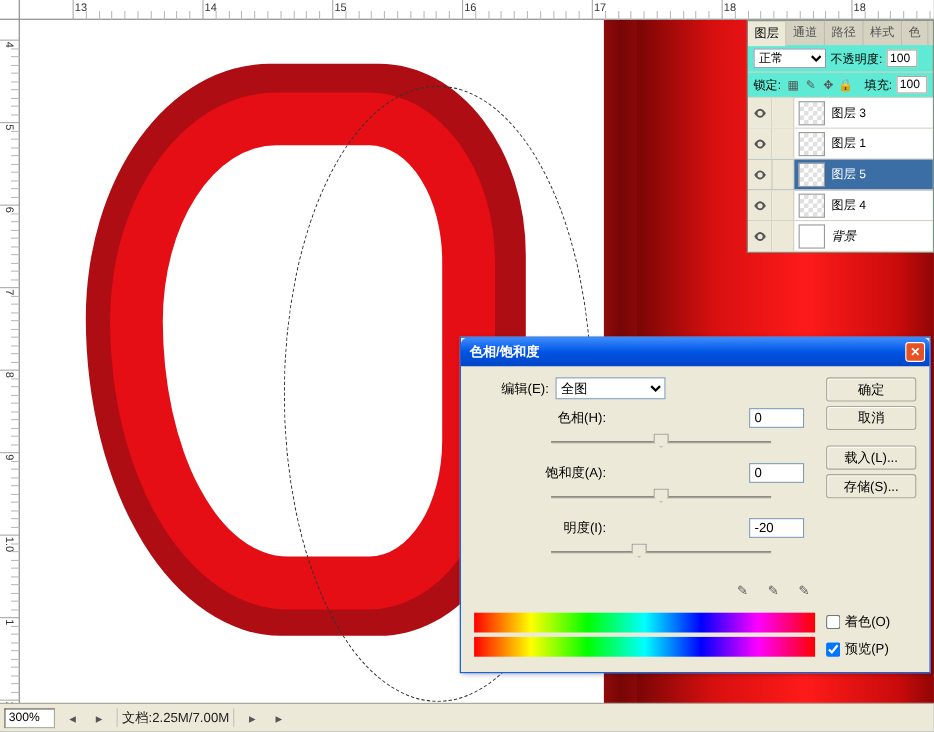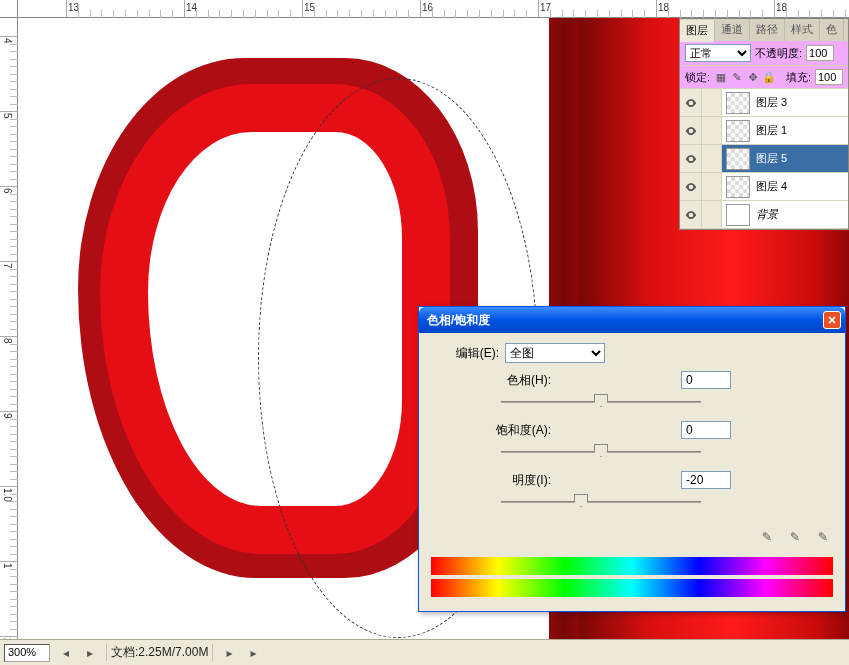--- a/index.html
+++ b/index.html
@@ -39,21 +39,21 @@
     border: 1px dashed #333; border-radius: 50%; }
 
   
   .statusbar { position: absolute; bottom: 0; left: 0; right: 0; height: 26px; background: #ece9d8; border-top: 1px solid #aca899; display: flex; align-items: center; padding: 0 4px; gap: 8px; z-index: 5;}
   .statusbar .zoom { width: 46px; height: 18px; background: #fff; border: 1px inset #aca899; padding: 1px 3px; font-size: 11px; }
   .statusbar .scroll-icn { width: 16px; height: 16px; display:inline-flex; align-items:center; justify-content:center; color:#555;}
   .statusbar .docinfo { font-size: 11px; color: #222; padding: 0 4px; border-left: 1px solid #c0c0c0; border-right: 1px solid #c0c0c0;}
   .statusbar .credit { margin-left: auto; font-size: 13px; color: #0066ff; font-weight: bold; letter-spacing: 1px;}
 
   
-  .layers-panel { position: absolute; top: 18px; right: 0; width: 170px; background: #f0abfc; border: 1px solid #8a867a; z-index: 10; }
+  .layers-panel { position: absolute; top: 18px; right: 0; width: 170px; background: #5eead4; border: 1px solid #8a867a; z-index: 10; }
   .panel-tabs { display: flex; background: #d6d2c2; height: 22px; }
   .panel-tabs .tab { padding: 3px 6px; font-size: 11px; color: #555; border-right: 1px solid #c0bcae; }
   .panel-tabs .tab.active { background: #ece9d8; color: #000; position: relative; top: 1px; }
   .panel-row { display: flex; align-items: center; padding: 3px 5px; gap: 4px; border-bottom: 1px solid #d6d2c2; }
   .panel-row select { height: 18px; font-size: 11px; flex: 0 0 66px; background:#fff; border:1px solid #7f9db9;}
   .panel-row .lbl { font-size: 11px; }
   .panel-row input { width: 28px; height: 16px; font-size: 11px; border: 1px solid #aca899; padding: 0 2px;}
   .lock-icons { display: flex; gap: 2px; align-items:center; }
   .lock-icons span { width: 14px; height: 14px; display: inline-flex; align-items:center; justify-content:center; font-size:11px; color:#555;}
   .layer-list { background: #fff; }
@@ -423,14 +423,30 @@
           <span>✎</span>
           <span>✎</span>
           <span>✎</span>
         </div>
       </div>
 
       <div class="spectrum"></div>
       <div class="spectrum"></div>
     </div>
 
+    <div class="dlg-side">
+      <button class="winbtn">确定</button>
+      <button class="winbtn">取消</button>
+      <div style="height:6px"></div>
+      <button class="winbtn">载入(L)...</button>
+      <button class="winbtn">存储(S)...</button>
+      <div style="flex:1"></div>
+      <label class="chk">
+          <input type="checkbox" style="">
+          <span>着色(O)</span>
+        </label>
+      <label class="chk">
+          <input type="checkbox" checked="" style="">
+          <span>预览(P)</span>
+        </label>
+    </div>
   </div>
 </div>
 
 </body></html>

